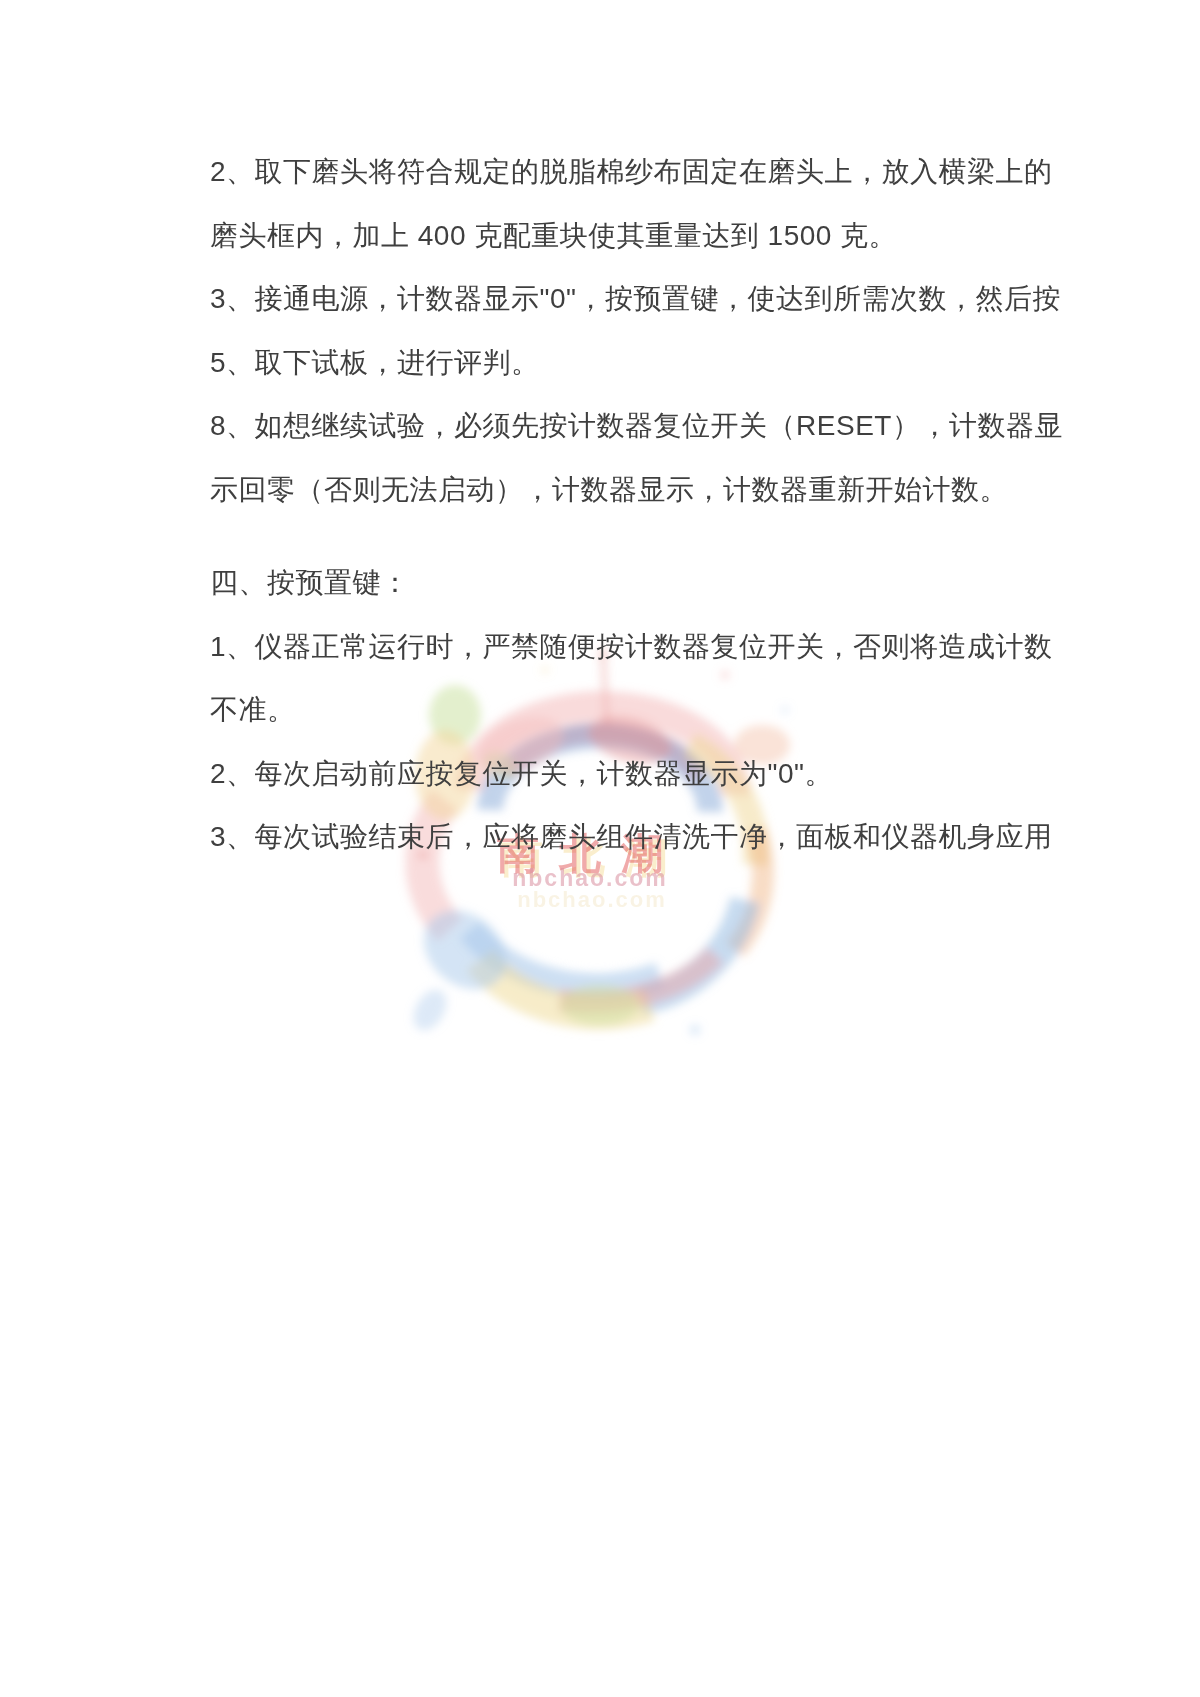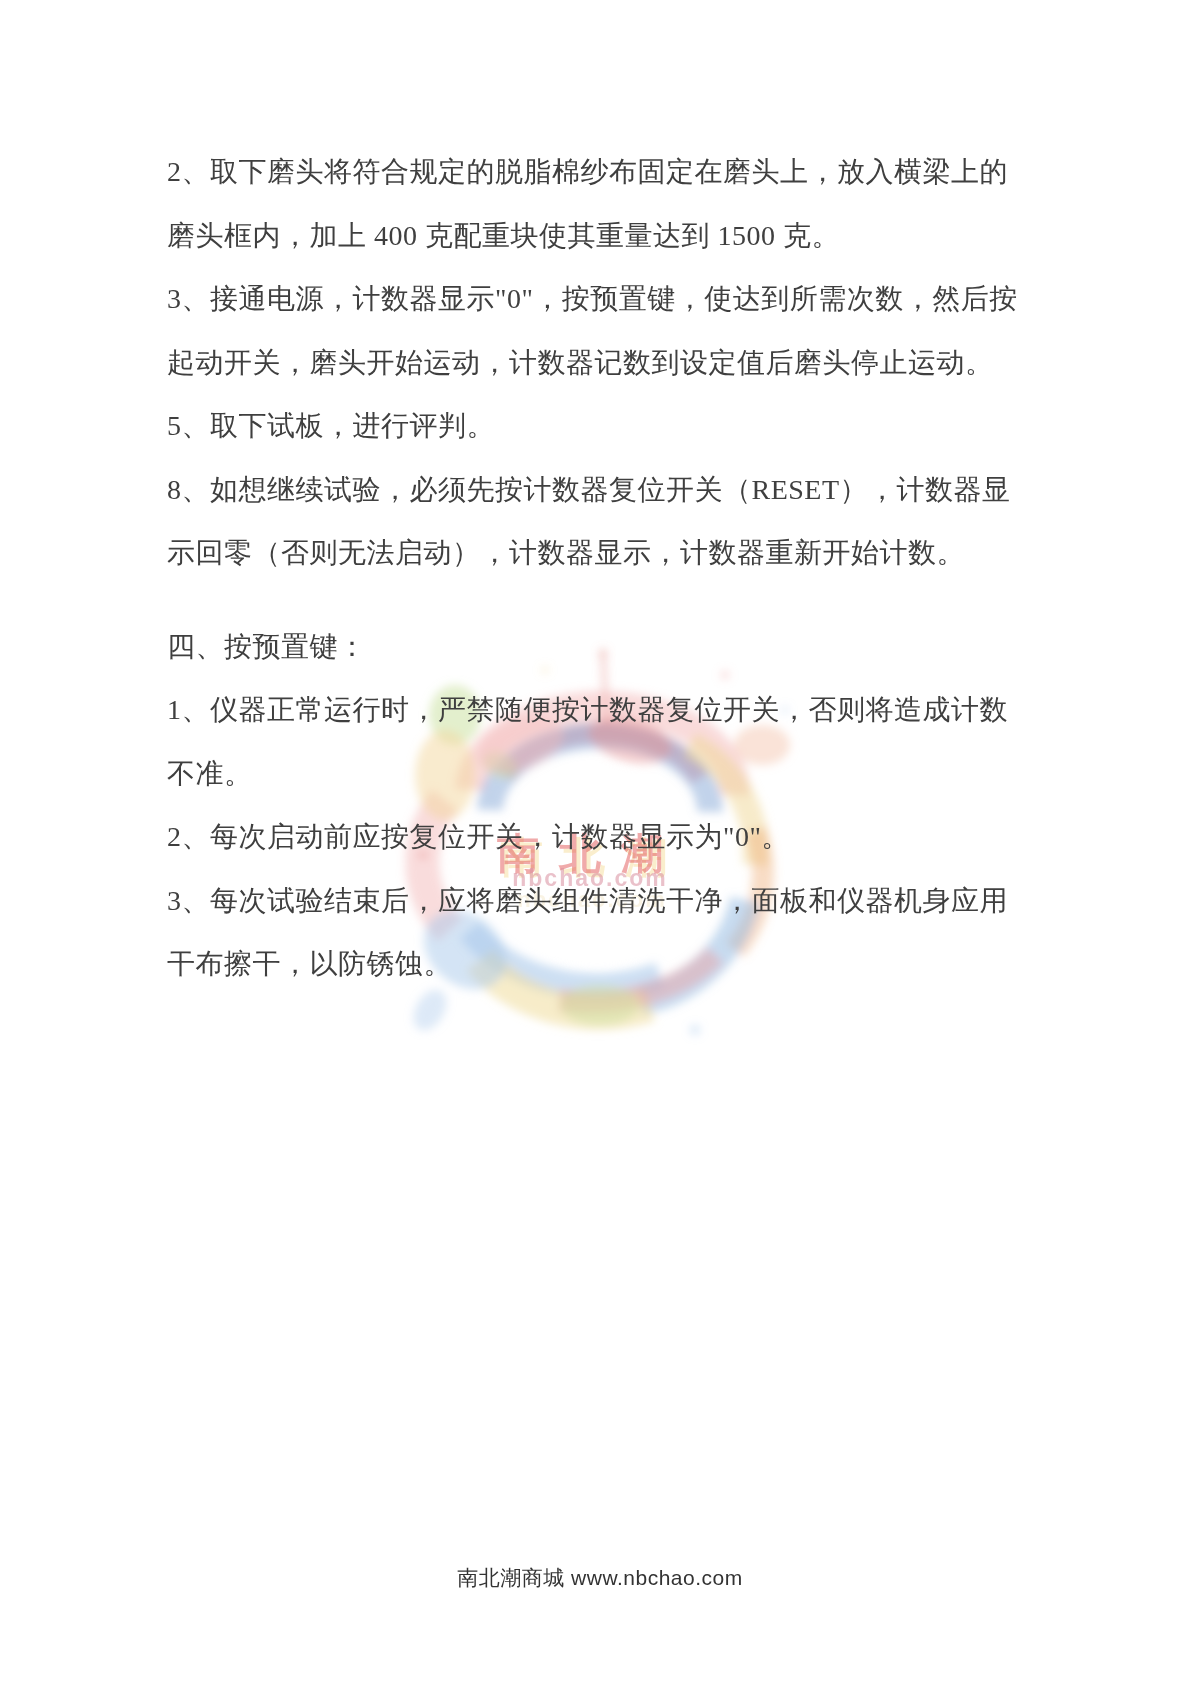--- a/index.html
+++ b/index.html
@@ -27,21 +27,22 @@
     width: 900px;
     z-index: 2;
   }
   .doc-line {
     font-size: 28px;
     line-height: 63.5px;
     height: 63.5px;
     color: #3f3f3f;
     letter-spacing: 0.5px;
     white-space: nowrap;
-    font-family: Liberation Serif, serif;
+    font-family: Liberation Sans, sans-serif;
+    margin-left: 43px;
   }
   .doc-line.para-gap {
     margin-top: 30px;
   }
   .footer {
     position: absolute;
     left: 0;
     top: 1558px;
     width: 1200px;
     height: 40px;
@@ -123,27 +124,24 @@
       <text class="wm-cn-text" x="195" y="253" text-anchor="middle" font-size="42" letter-spacing="20" fill="#e25757" opacity="0.5">南北潮</text>
       <text class="wm-en-text" x="195" y="271" text-anchor="middle" font-size="23" letter-spacing="2" fill="#d98f9f" opacity="0.55">nbchao.com</text>
       <text class="wm-en-text" x="197" y="292" text-anchor="middle" font-size="22" letter-spacing="2" fill="#e0c070" opacity="0.18">nbchao.com</text>
     </g>
   </svg>
 
   <div class="doc-body">
     <div class="doc-line">2、取下磨头将符合规定的脱脂棉纱布固定在磨头上，放入横梁上的</div>
     <div class="doc-line">磨头框内，加上 400 克配重块使其重量达到 1500 克。</div>
     <div class="doc-line">3、接通电源，计数器显示"0"，按预置键，使达到所需次数，然后按</div>
-    <div class="doc-line">起动开关，磨头开始运动，计数器记数到设定值后磨头停止运动。</div>
     <div class="doc-line">5、取下试板，进行评判。</div>
     <div class="doc-line">8、如想继续试验，必须先按计数器复位开关（RESET），计数器显</div>
     <div class="doc-line">示回零（否则无法启动），计数器显示，计数器重新开始计数。</div>
     <div class="doc-line para-gap">四、按预置键：</div>
     <div class="doc-line">1、仪器正常运行时，严禁随便按计数器复位开关，否则将造成计数</div>
     <div class="doc-line">不准。</div>
     <div class="doc-line">2、每次启动前应按复位开关，计数器显示为"0"。</div>
     <div class="doc-line">3、每次试验结束后，应将磨头组件清洗干净，面板和仪器机身应用</div>
-    <div class="doc-line">干布擦干，以防锈蚀。</div>
   </div>
 
-  <div class="footer">南北潮商城 www.nbchao.com</div>
 
 </div>
 
 </body></html>

